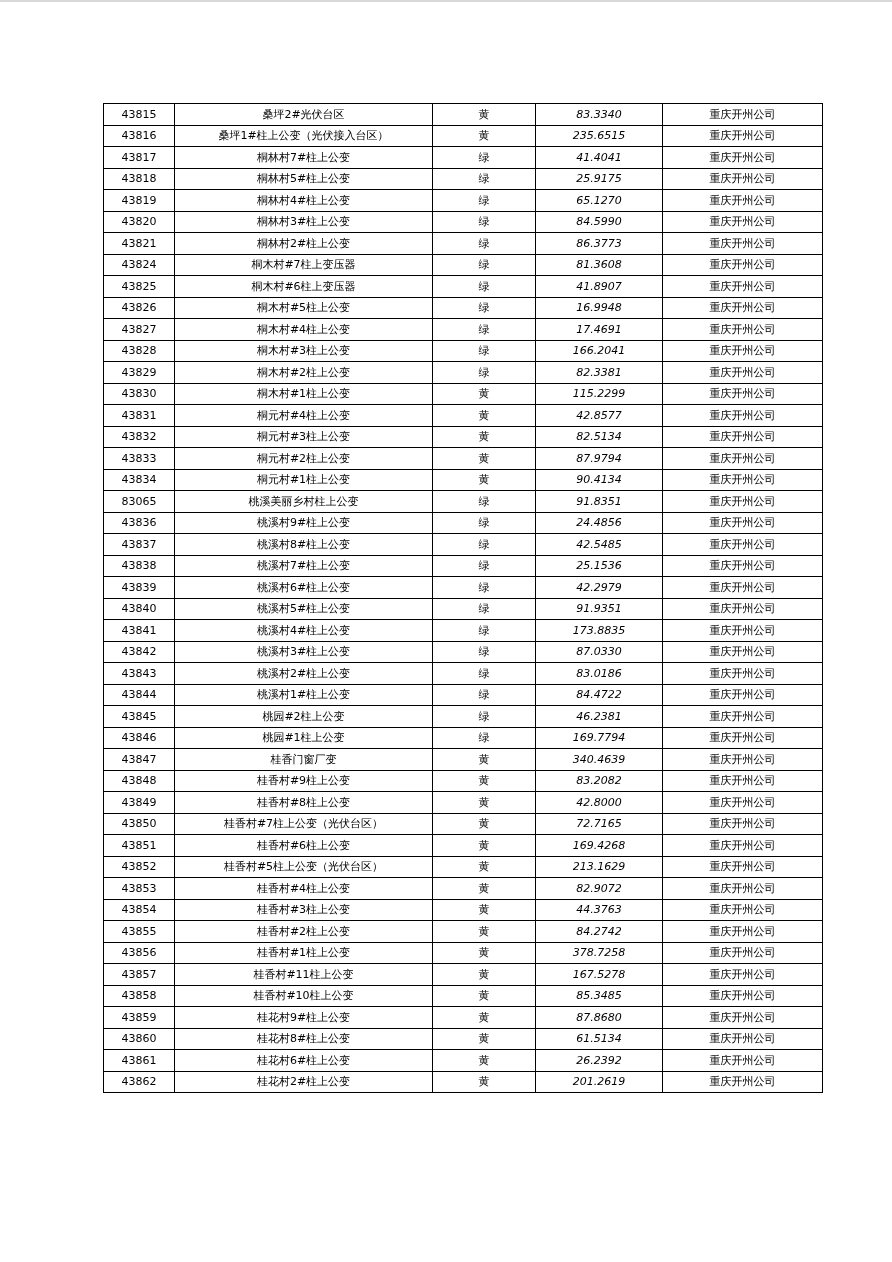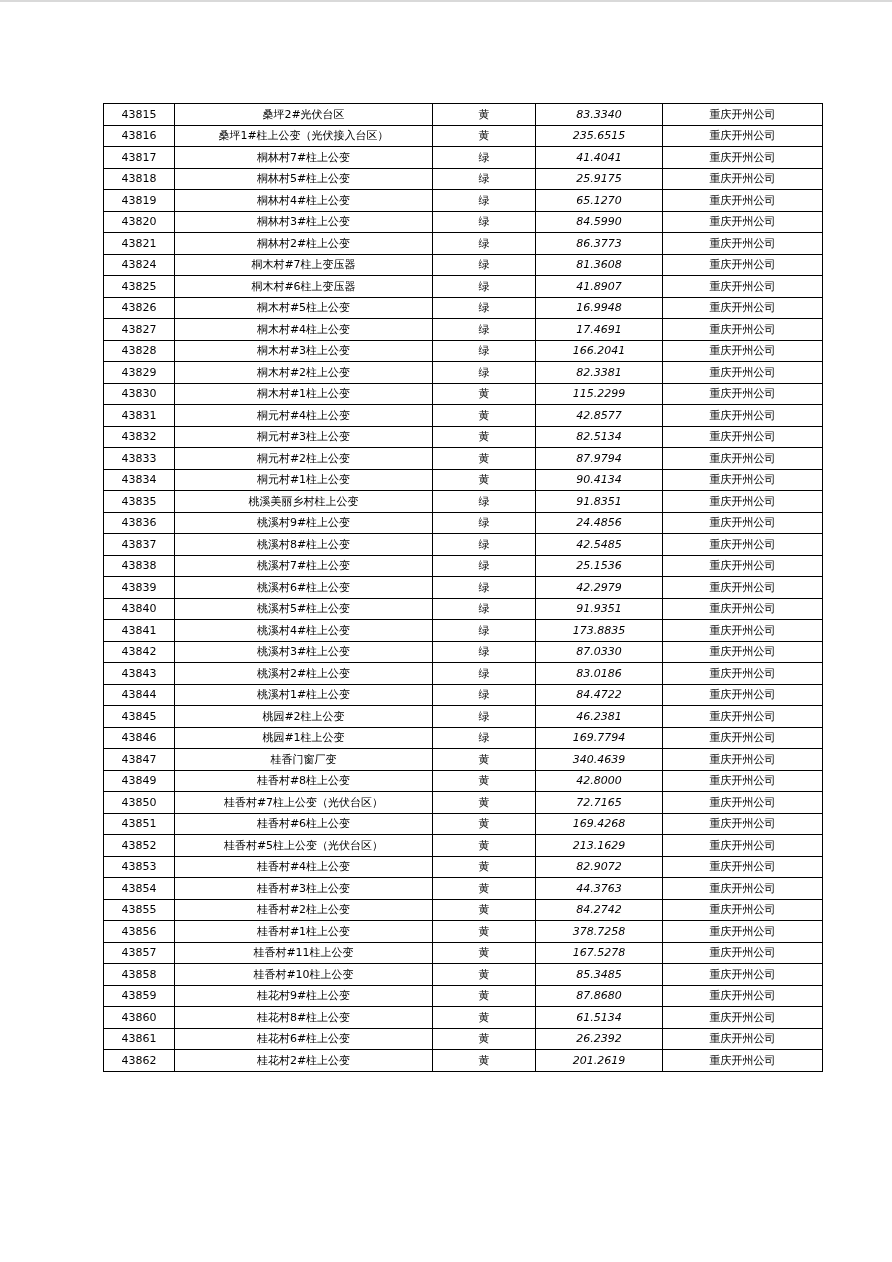--- a/index.html
+++ b/index.html
@@ -178,21 +178,21 @@
     <td class="col-company">重庆开州公司</td>
   </tr>
         <tr>
     <td class="col-id">43834</td>
     <td class="col-name">桐元村#1柱上公变</td>
     <td class="col-status">黄</td>
     <td class="col-value">90.4134</td>
     <td class="col-company">重庆开州公司</td>
   </tr>
         <tr>
-    <td class="col-id">43835</td>
+    <td class="col-id">83065</td>
     <td class="col-name">桃溪美丽乡村柱上公变</td>
     <td class="col-status">绿</td>
     <td class="col-value">91.8351</td>
     <td class="col-company">重庆开州公司</td>
   </tr>
         <tr>
     <td class="col-id">43836</td>
     <td class="col-name">桃溪村9#柱上公变</td>
     <td class="col-status">绿</td>
     <td class="col-value">24.4856</td>
@@ -266,20 +266,27 @@
     <td class="col-name">桃园#1柱上公变</td>
     <td class="col-status">绿</td>
     <td class="col-value">169.7794</td>
     <td class="col-company">重庆开州公司</td>
   </tr>
         <tr>
     <td class="col-id">43847</td>
     <td class="col-name">桂香门窗厂变</td>
     <td class="col-status">黄</td>
     <td class="col-value">340.4639</td>
+    <td class="col-company">重庆开州公司</td>
+  </tr>
+        <tr>
+    <td class="col-id">43848</td>
+    <td class="col-name">桂香村#9柱上公变</td>
+    <td class="col-status">黄</td>
+    <td class="col-value">83.2082</td>
     <td class="col-company">重庆开州公司</td>
   </tr>
         <tr>
     <td class="col-id">43849</td>
     <td class="col-name">桂香村#8柱上公变</td>
     <td class="col-status">黄</td>
     <td class="col-value">42.8000</td>
     <td class="col-company">重庆开州公司</td>
   </tr>
         <tr>

